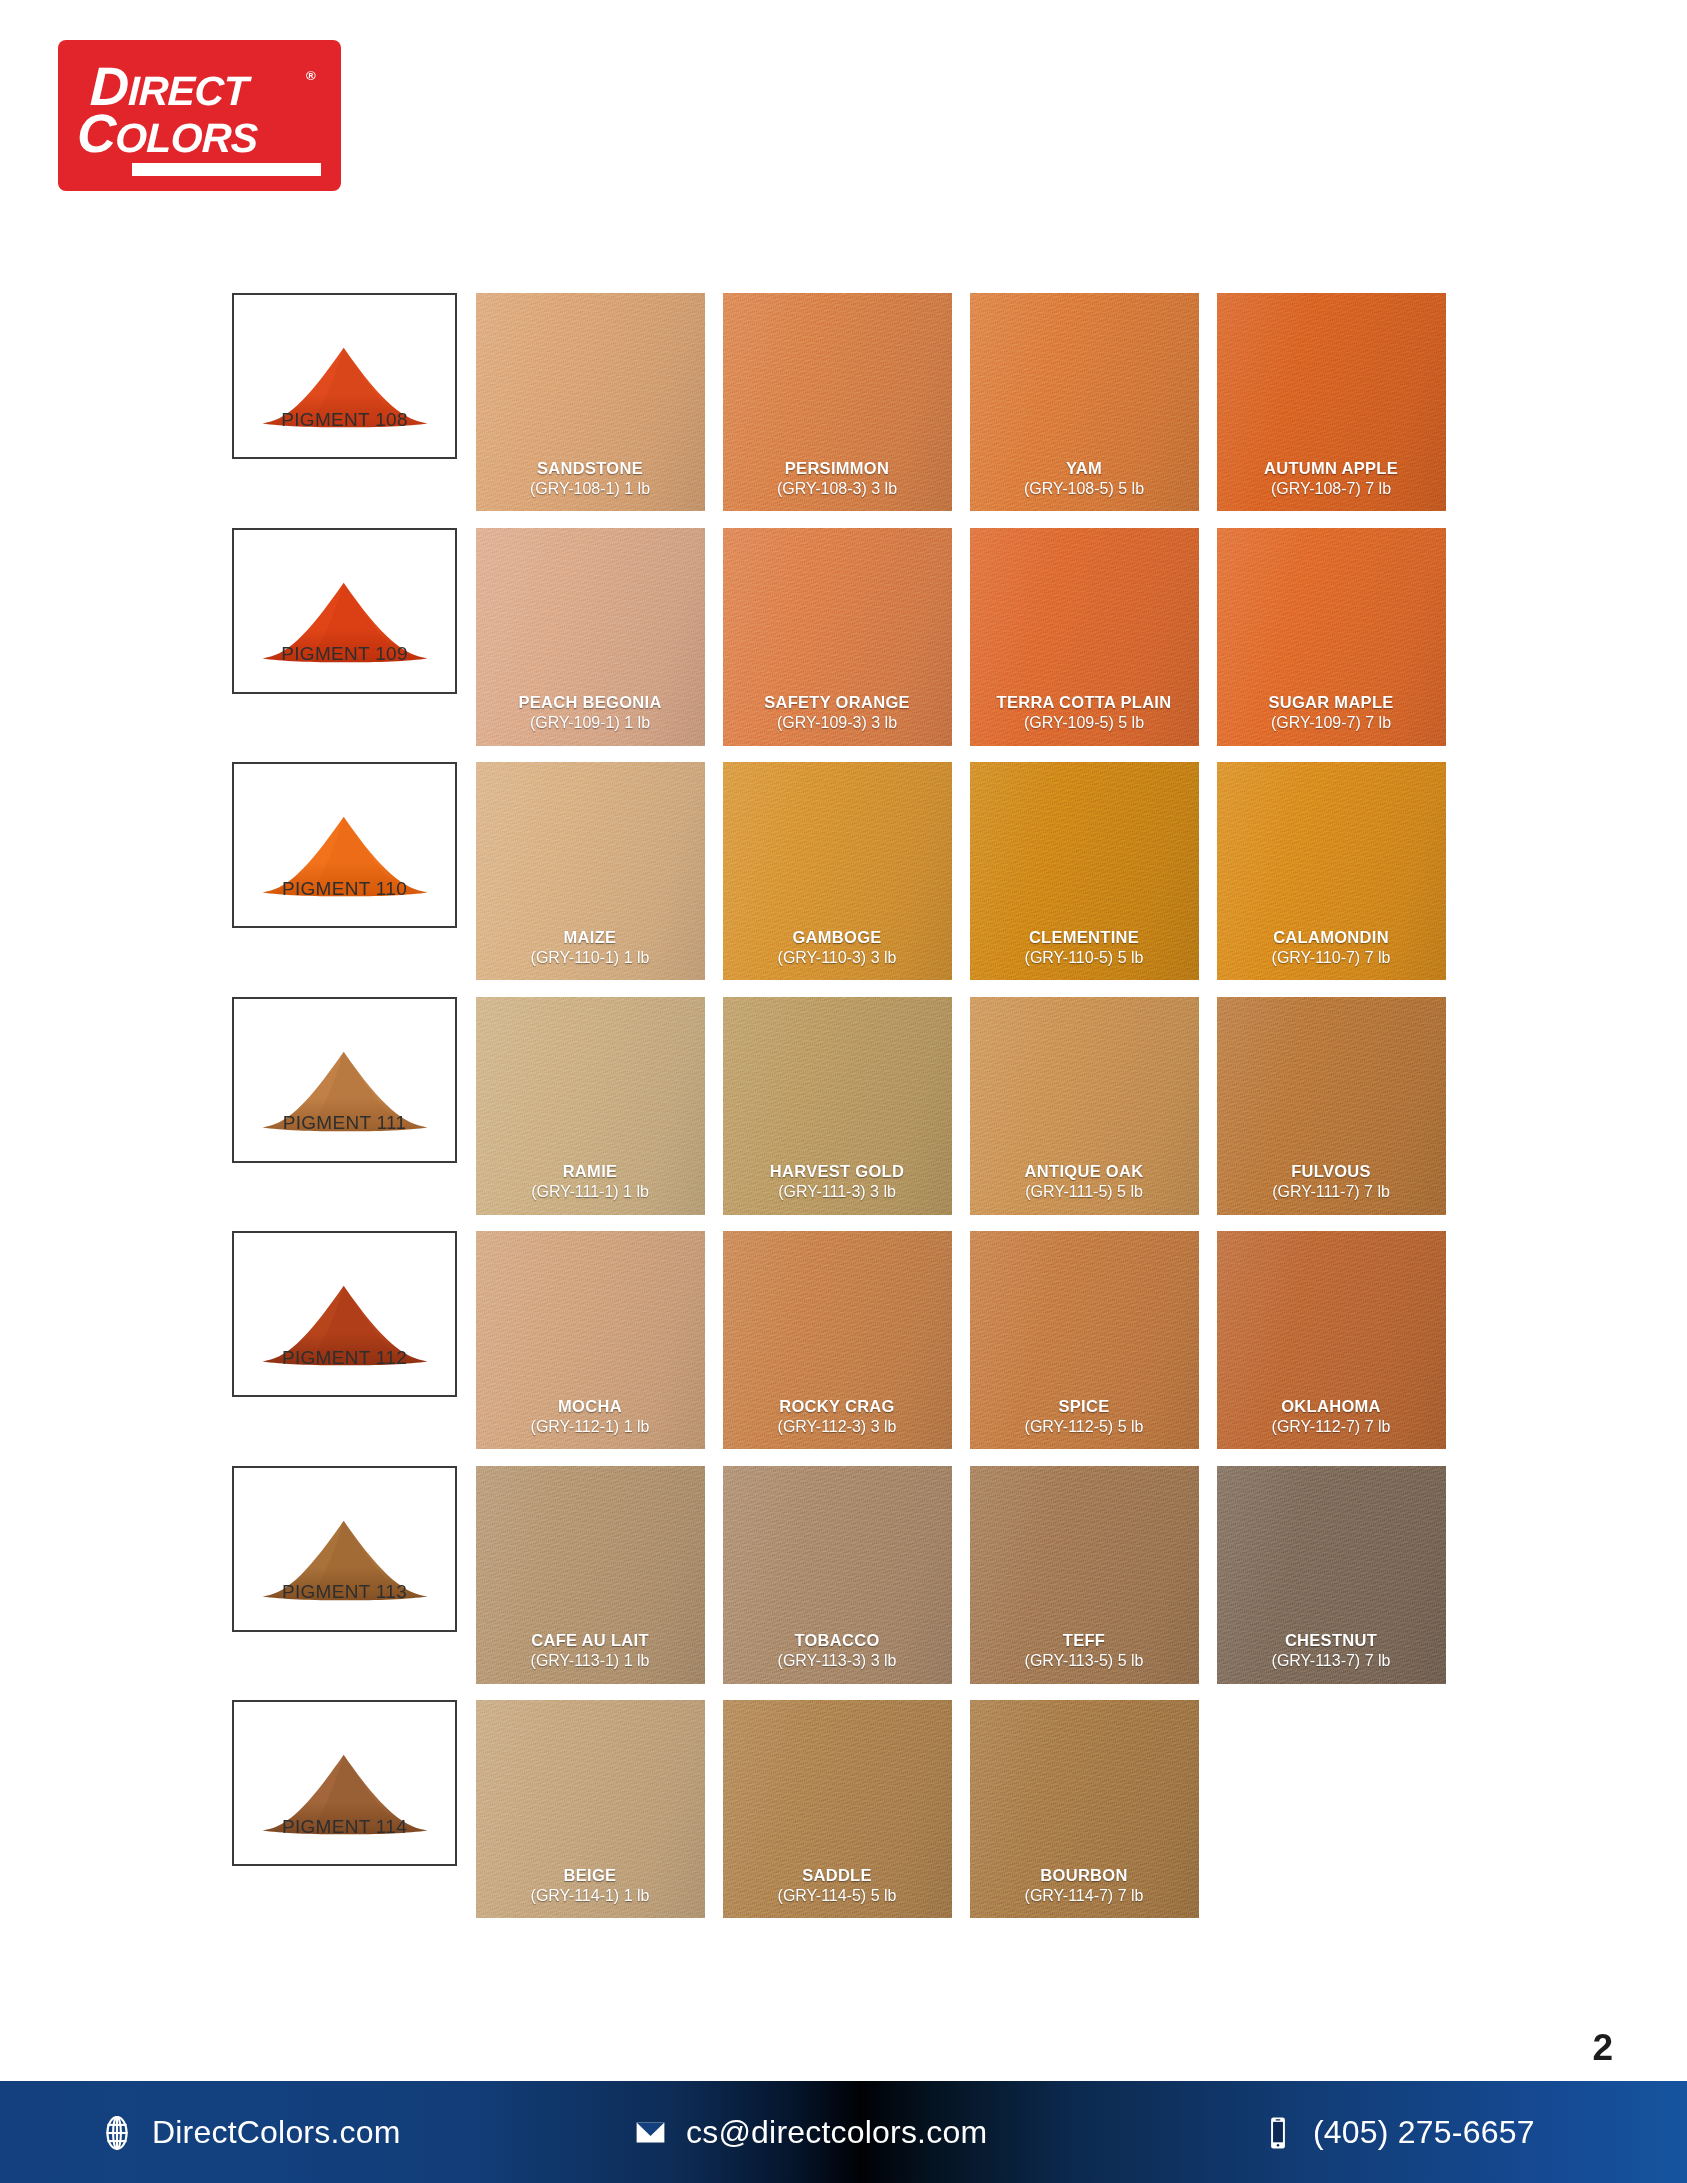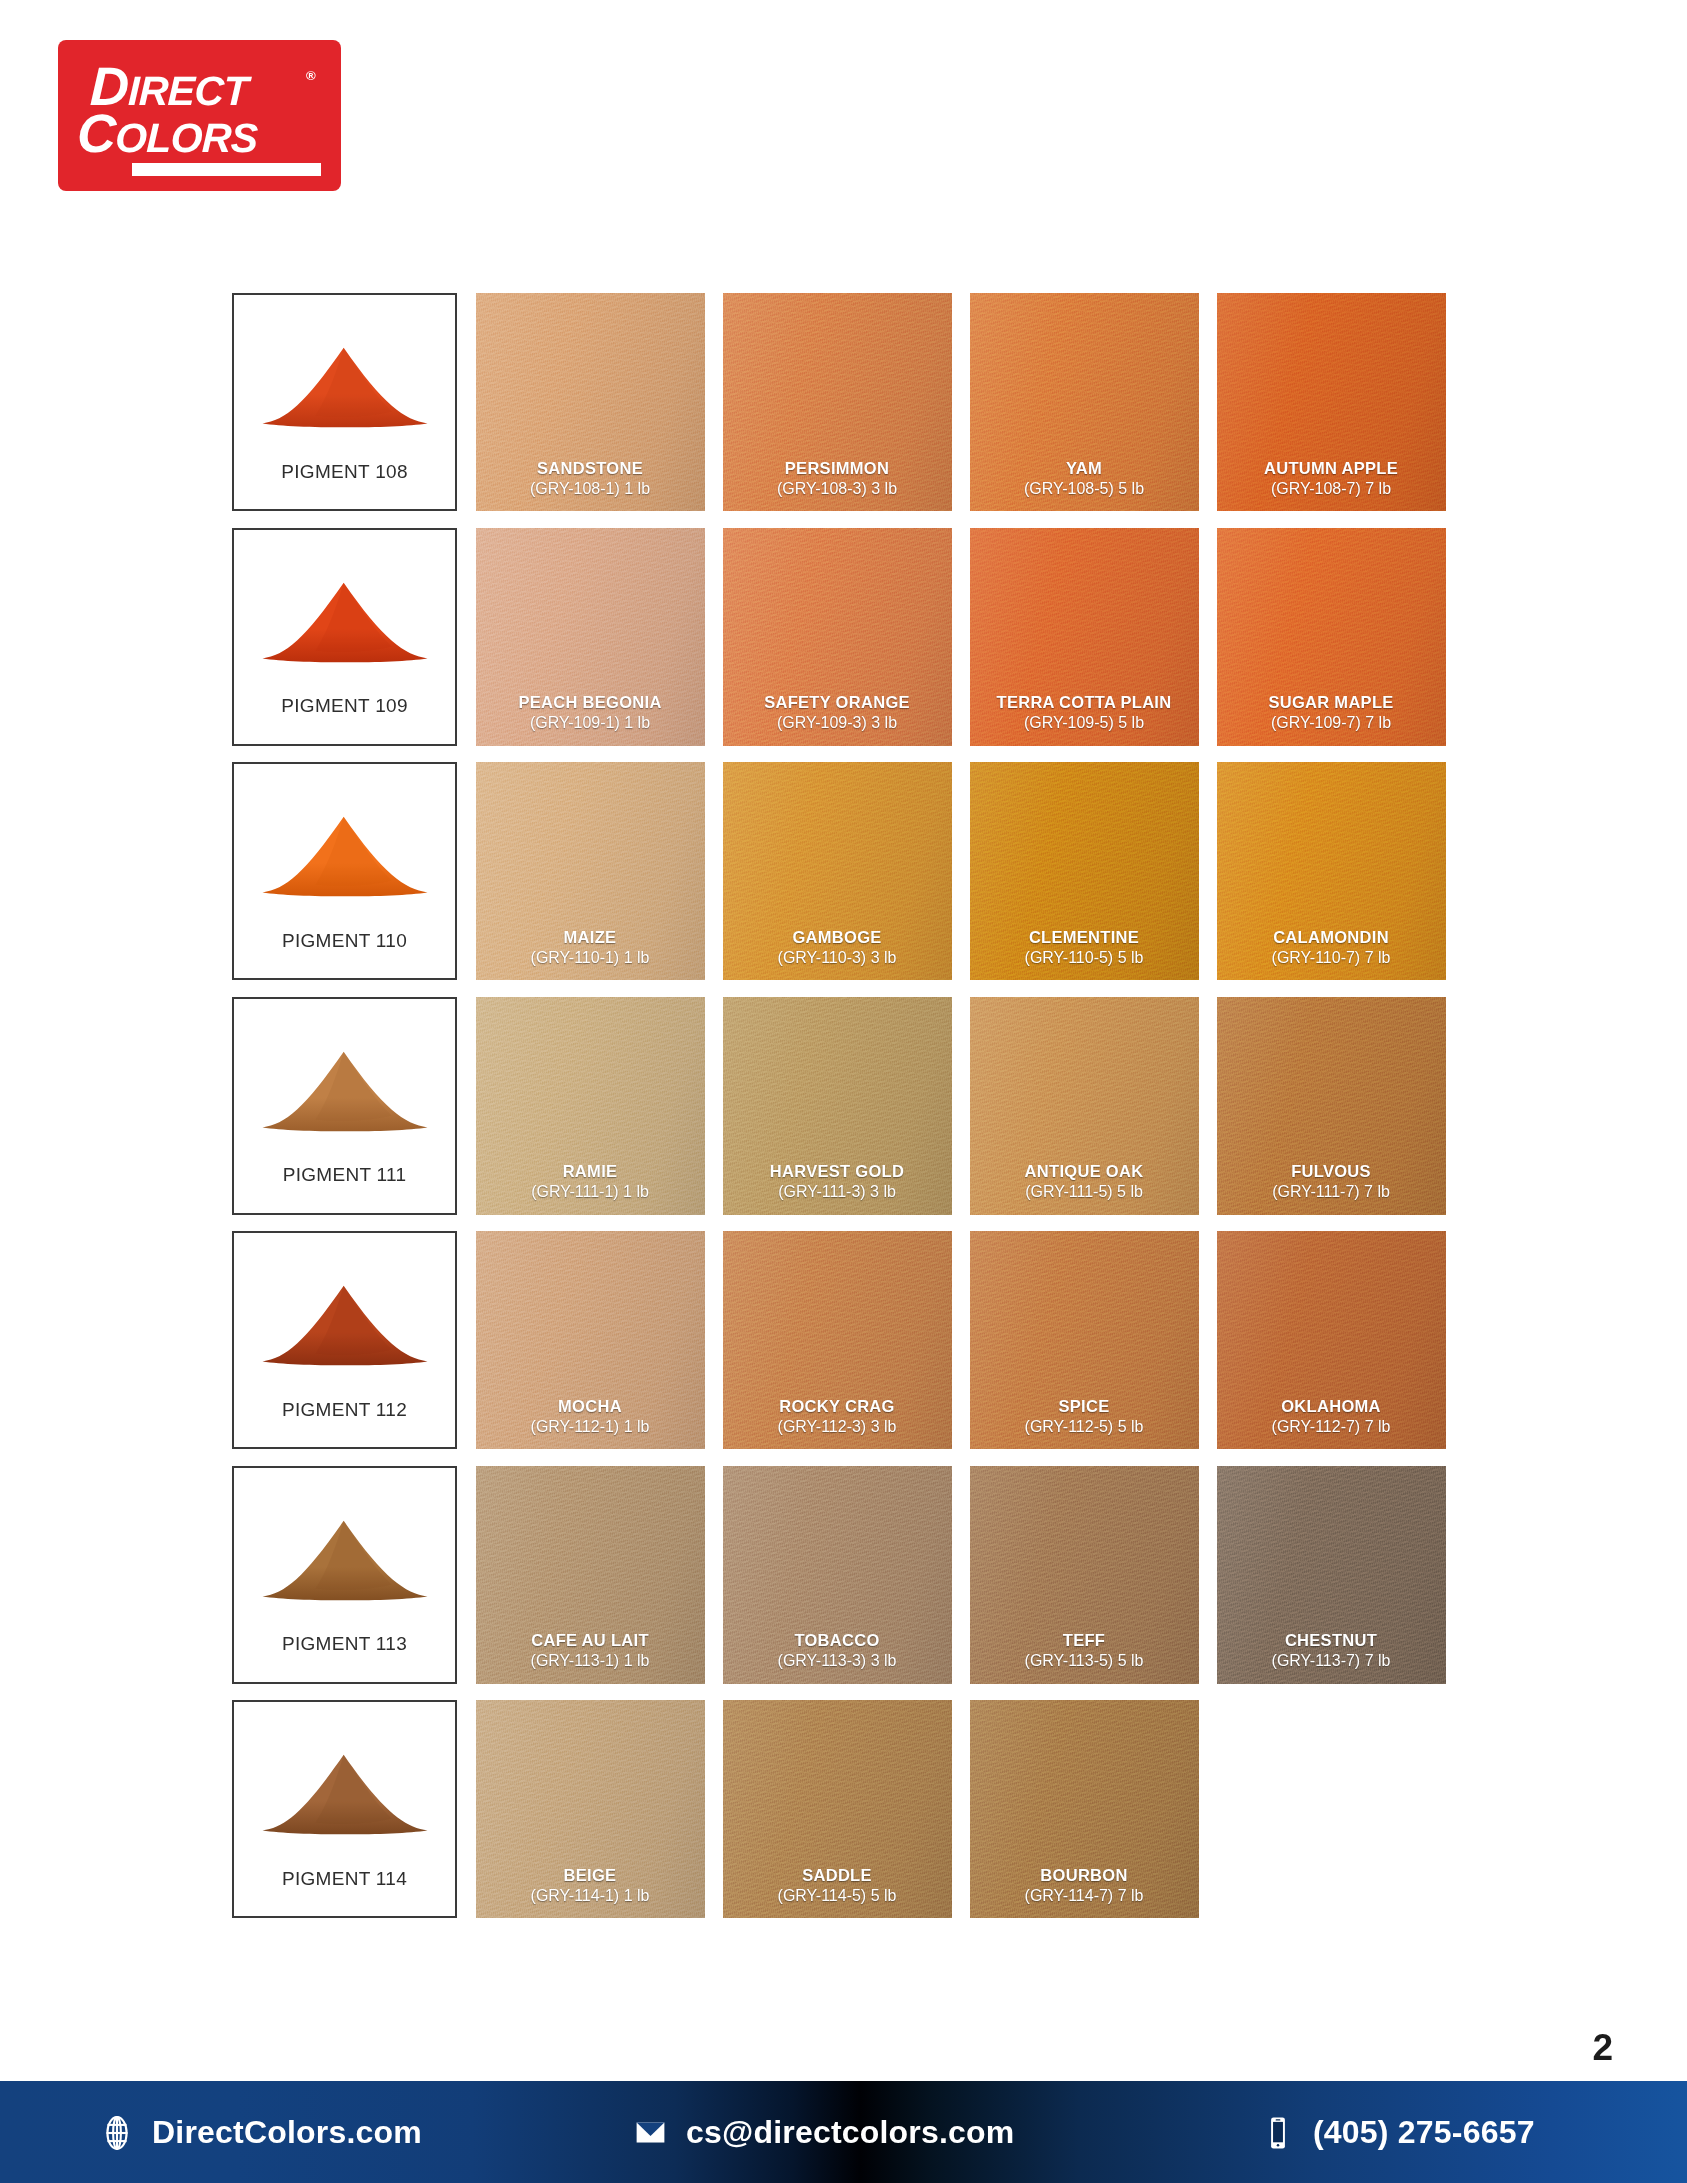--- a/index.html
+++ b/index.html
@@ -119,21 +119,21 @@
     display: flex;
     align-items: flex-start;
     margin-bottom: 16.5px;
     height: 218px;
   }
 
   
   .pigment-card {
     position: relative;
     width: 225px;
-    height: 218px;
+    height: 166px;
     background: #ffffff;
     border: 2px solid #3a3a3a;
     margin-right: 18.5px;
     flex: 0 0 auto;
     overflow: hidden;
   }
   .pile {
     position: absolute;
     left: 50%;
     top: 29px;
@@ -231,21 +231,21 @@
     align-items: center;
   }
   .fitem {
     display: flex;
     align-items: center;
     color: #ffffff;
     white-space: nowrap;
   }
   .fitem-text {
     font-size: 32px;
-    font-weight: 700;
+    font-weight: 400;
     margin-left: 17px;
     letter-spacing: 0.2px;
   }
   .fi-web   { position: absolute; left: 99px; }
   .fi-mail  { position: absolute; left: 632px; }
   .fi-phone { position: absolute; left: 1260px; }
   .ficon { display:flex; align-items:center; justify-content:center; }
 </style>
 </head>
 <body>

